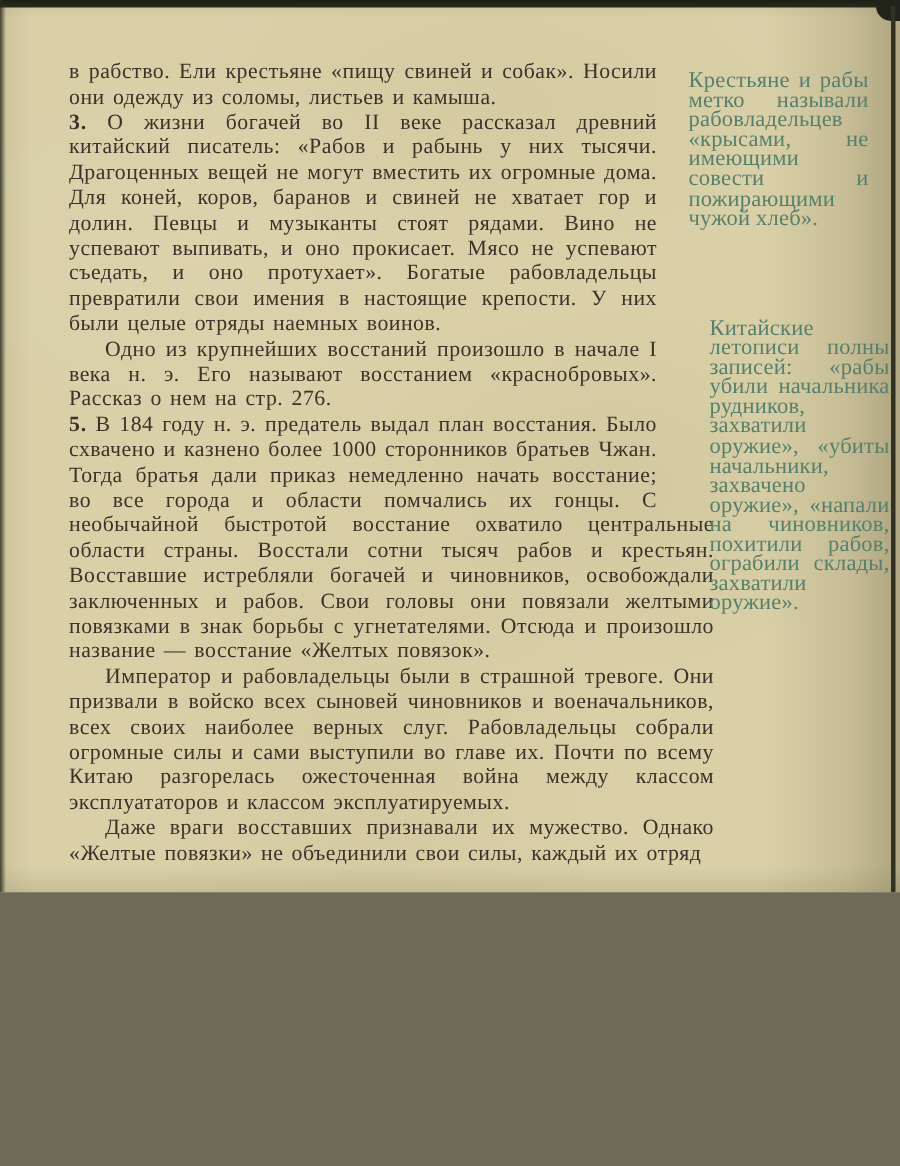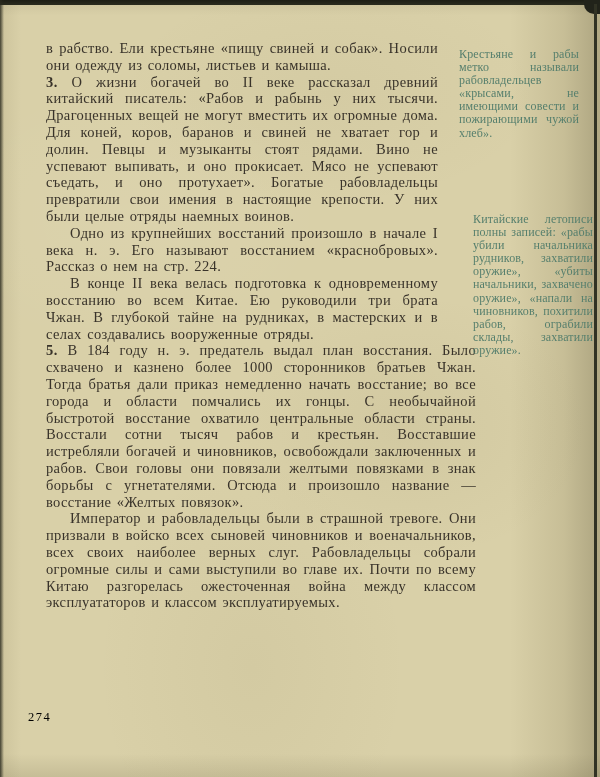--- a/index.html
+++ b/index.html
@@ -1,19 +1,19 @@
 <!DOCTYPE html>
 <html lang="ru"><head>
 <meta charset="utf-8">
 <style>
   html, body { margin: 0; padding: 0; background: #6f6a58; }
   .page {
     position: relative;
     width: 600px;
-    height: 777px;
+    height: 595px;
     overflow: hidden;
     background: #d9d0a8;
     font-family: "Liberation Serif", "DejaVu Serif", serif;
   }
   
   .texture {
     position: absolute; inset: 0; pointer-events: none;
     background:
       radial-gradient(ellipse 280px 200px at 22% 28%, rgba(255,255,245,0.06), transparent 70%),
       radial-gradient(ellipse 260px 190px at 68% 55%, rgba(115,105,65,0.07), transparent 70%),
@@ -48,21 +48,21 @@
     letter-spacing: 0.35px;
     word-spacing: 1.5px;
   }
   .column-notch-spacer { float: right; width: 38px; height: 286px; }
   .main-text p { margin: 0; padding: 0; }
   .main-text p.indent { text-indent: 24px; }
   .pnum { font-weight: bold; letter-spacing: 0.5px; }
   
   .margin-note {
     position: absolute; left: 459px; width: 120px;
-    font-size: 12px; line-height: 13.1px;
+    font-size: 15px; line-height: 13.1px;
     color: #567f6d;
     text-align: justify;
     letter-spacing: 0.15px;
   }
   .margin-note.n1 { top: 48px; }
   .margin-note.n2 { top: 213px; }
   .page-number {
     position: absolute; left: 28px; top: 710px;
     font-size: 12.5px; color: #000000; letter-spacing: 1.5px;
   }
@@ -76,24 +76,24 @@
   <div class="edge-top"></div>
   <div class="corner-tr"></div>
   <div class="edge-left"></div>
   <div class="edge-right-line"></div>
 
   <div class="main-text" id="main-text" style="color: rgb(57, 51, 42);">
     <div class="column-notch-spacer"></div>
 
   <p>в рабство. Ели крестьяне «пищу свиней и собак». Носили они одежду из соломы, листьев и камыша.</p>
       <p><span class="pnum">3.</span> О жизни богачей во II веке рассказал древний китайский писатель: «Рабов и рабынь у них тысячи. Драгоценных вещей не могут вместить их огромные дома. Для коней, коров, баранов и свиней не хватает гор и долин. Певцы и музыканты стоят рядами. Вино не успевают выпивать, и оно прокисает. Мясо не успевают съедать, и оно протухает». Богатые рабовладельцы превратили свои имения в настоящие крепости. У них были целые отряды наемных воинов.</p>
-      <p class="indent">Одно из крупнейших восстаний произошло в начале I века н. э. Его называют восстанием «краснобровых». Рассказ о нем на стр. 224.</p>
-      <p class="indent">В конце II века велась подготовка к одновременному восстанию во всем Китае. Ею руководили три брата Чжан. В глубокой тайне на рудниках, в мастерских и в селах создавались вооруженные отряды.</p>
+      <p class="indent">Одно из крупнейших восстаний произошло в начале I века н. э. Его называют восстанием «краснобровых». Рассказ о нем на стр. 276.</p>
       <p><span class="pnum">5.</span> В 184 году н. э. предатель выдал план восстания. Было схвачено и казнено более 1000 сторонников братьев Чжан. Тогда братья дали приказ немедленно начать восстание; во все города и области помчались их гонцы. С необычайной быстротой восстание охватило центральные области страны. Восстали сотни тысяч рабов и крестьян. Восставшие истребляли богачей и чиновников, освобождали заключенных и рабов. Свои головы они повязали желтыми повязками в знак борьбы с угнетателями. Отсюда и произошло название — восстание «Желтых повязок».</p>
       <p class="indent">Император и рабовладельцы были в страшной тревоге. Они призвали в войско всех сыновей чиновников и военачальников, всех своих наиболее верных слуг. Рабовладельцы собрали огромные силы и сами выступили во главе их. Почти по всему Китаю разгорелась ожесточенная война между классом эксплуататоров и классом эксплуатируемых.</p>
+      <p class="indent">Даже враги восставших признавали их мужество. Однако «Желтые повязки» не объединили свои силы, каждый их отряд</p>
     </div>
 
   <div class="margin-note n1" style="color: rgb(86, 127, 109);">Крестьяне и рабы метко называли рабовладельцев «крысами, не имеющими совести и пожирающими чужой хлеб».</div>
 
   <div class="margin-note n2" style="color: rgb(86, 127, 109); margin-left: 14px;">Китайские летописи полны записей: «рабы убили начальника рудников, захватили оружие», «убиты начальники, захвачено оружие», «напали на чиновников, похитили рабов, ограбили склады, захватили оружие».</div>
 
   <div class="page-number">274</div>
 </div>
 
 </body></html>

